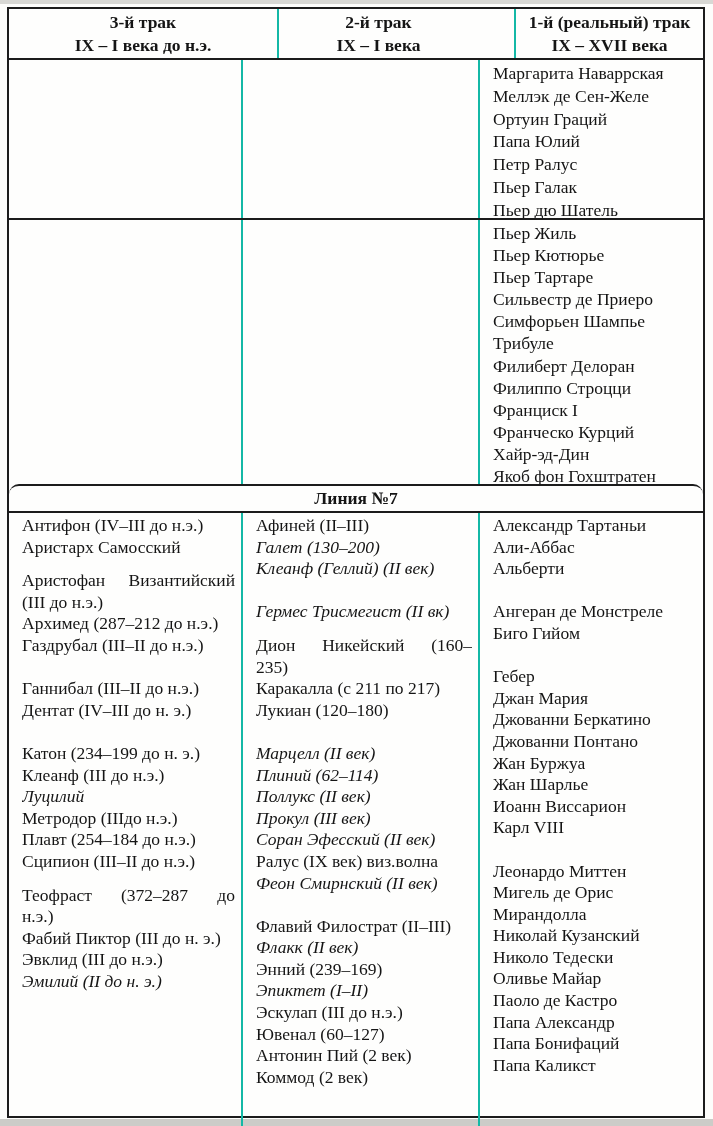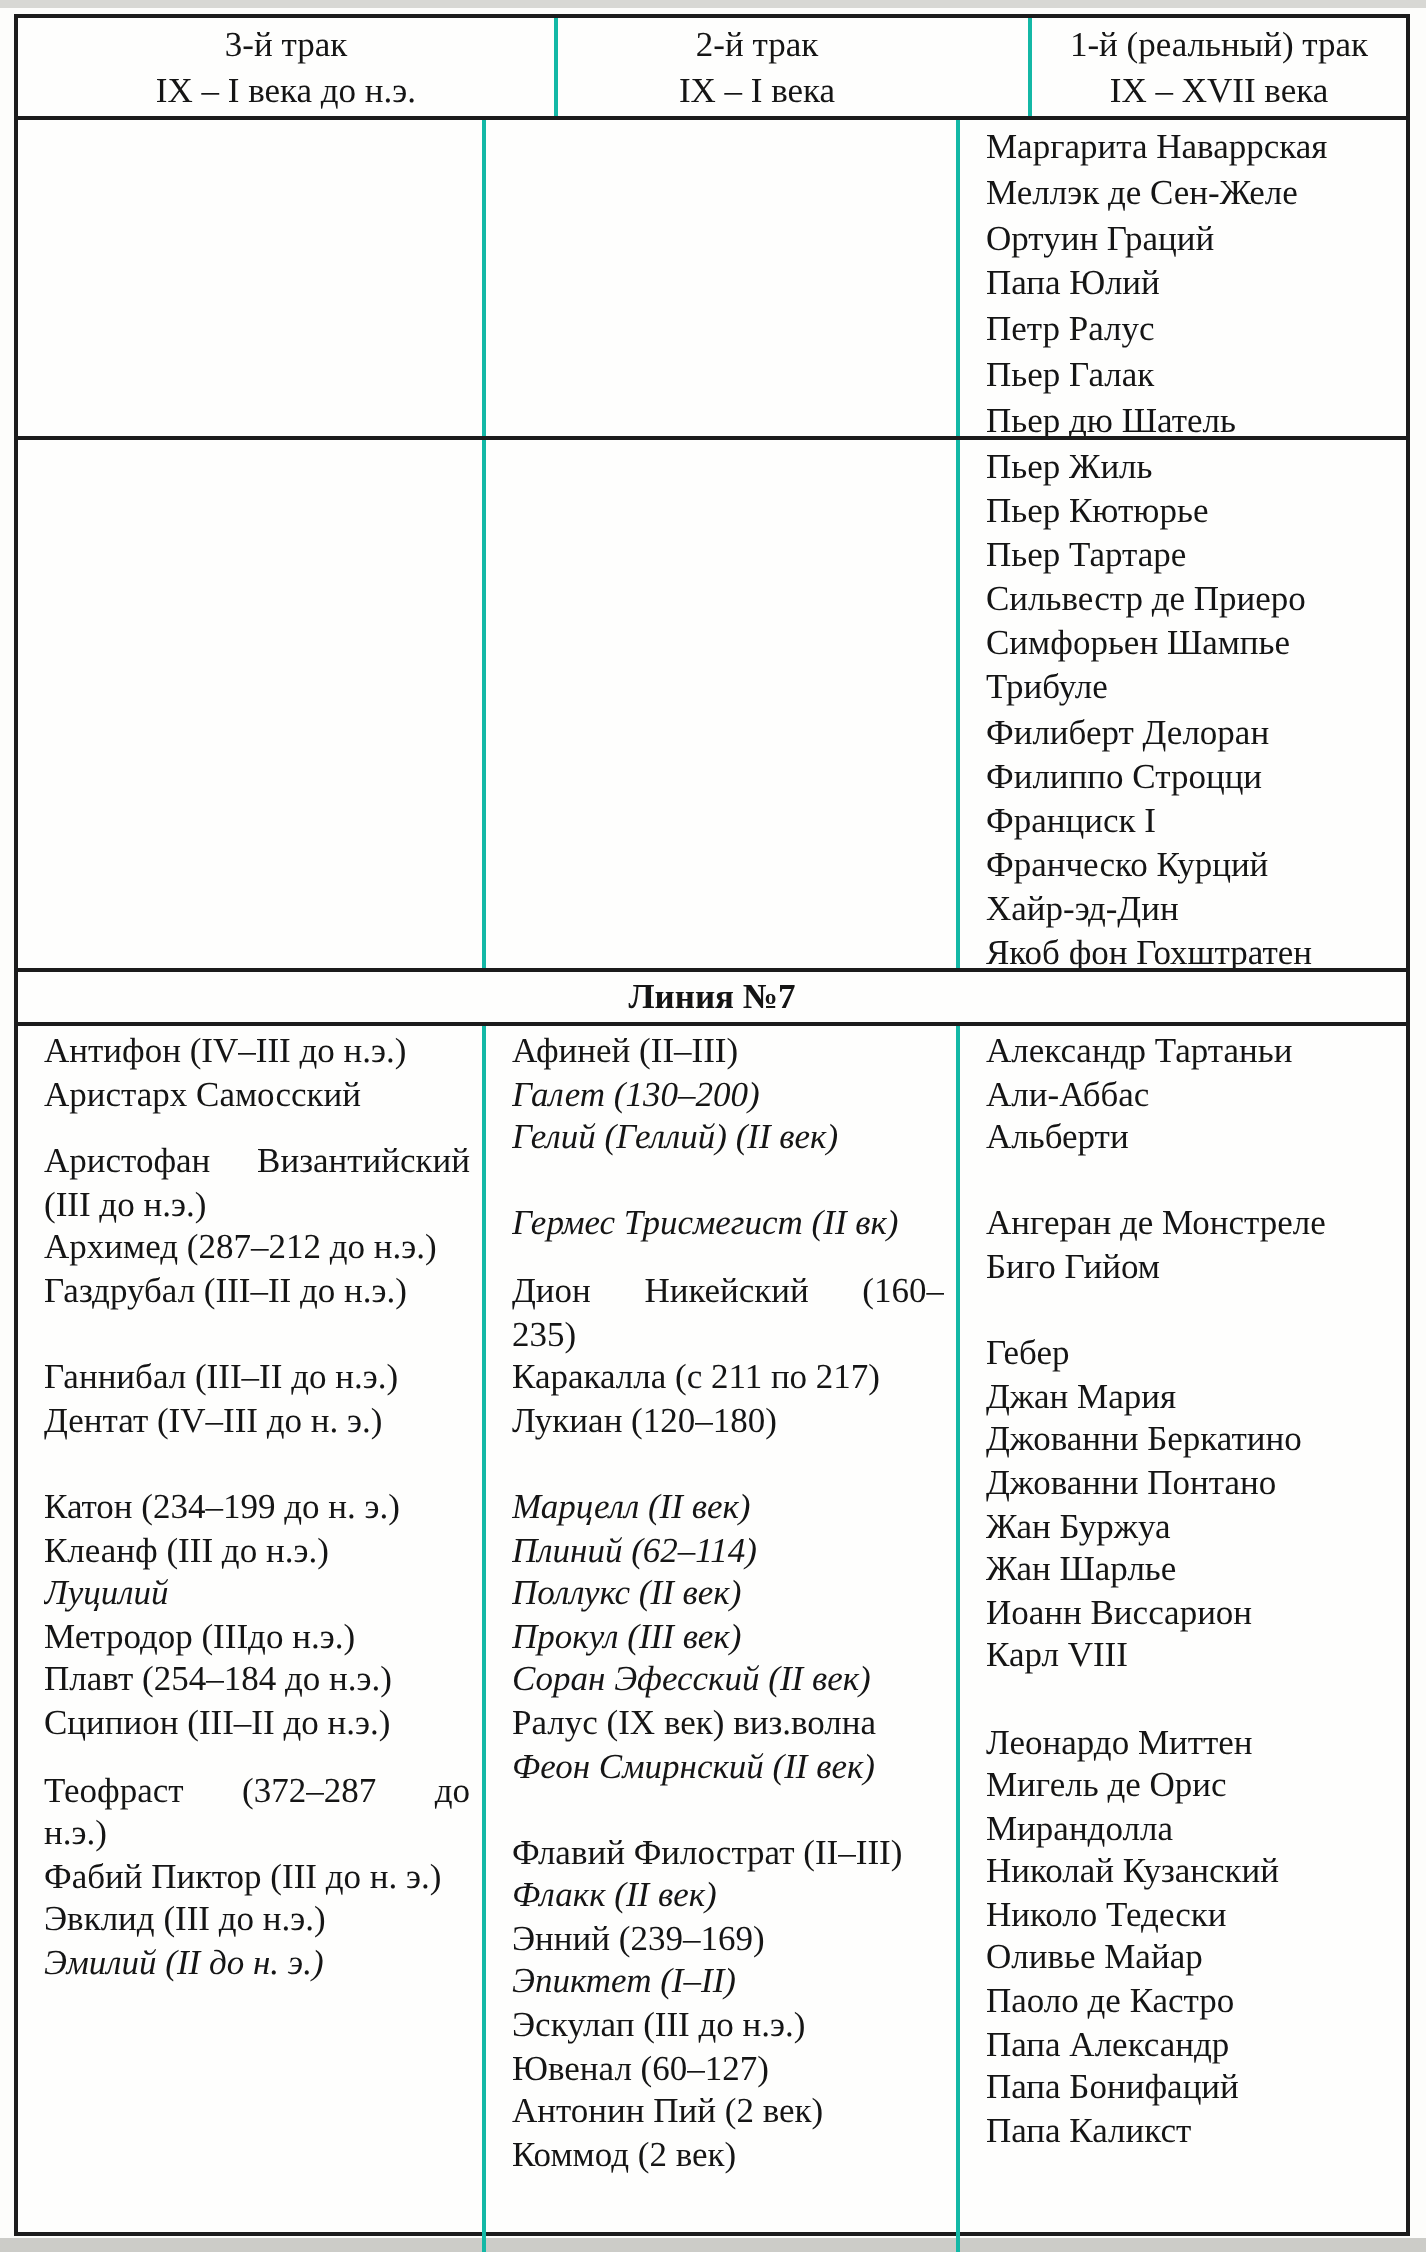--- a/index.html
+++ b/index.html
@@ -29,25 +29,25 @@
     grid-template-rows: 49px 160px 266px 27px auto;
   }
   .row { display: grid; grid-template-columns: 232px 237px auto; }
   .row + .row { border-top: 2px solid #1c1c1c; }
   .cell { padding: 2px 6px 0 13px; overflow: hidden; }
   .cell + .cell { border-left: 2px solid #14b8a6; }
 
   .header-row .cell {
     display: flex; flex-direction: column;
     align-items: center; justify-content: center;
-    font-weight: normal; font-size: 17.5px; line-height: 23px;
+    font-weight: bold; font-size: 17.5px; line-height: 23px;
     text-align: center; padding: 0 4px; margin-left: 36px;
   }
 
-  .liniya-row { display: block; text-align: center; }
+  .liniya-row { display: block; text-align: center; border-radius: 10px; }
   .liniya-label {
     font-weight: bold; font-size: 17.5px; line-height: 25px;
   }
 
   .line {
     white-space: nowrap; overflow: hidden;
     font-size: 17.5px;
   }
   .block1 .line { height: 22.8px; line-height: 22.8px; }
   .block2 .line { height: 22.1px; line-height: 22.1px; }
@@ -147,21 +147,21 @@
         <div class="line">&nbsp;</div>
         <div class="line">&nbsp;</div>
         <div class="line">&nbsp;</div>
         <div class="line">&nbsp;</div>
         <div class="line">&nbsp;</div>
         <div class="line">&nbsp;</div>
       </div>
     <div class="cell">
         <div class="line">Афиней (II–III)</div>
         <div class="line i">Галет (130–200)</div>
-        <div class="line i">Гелий (Геллий) (II век)</div>
+        <div class="line i">Клеанф (Геллий) (II век)</div>
         <div class="line">&nbsp;</div>
         <div class="line i">Гермес Трисмегист (II вк)</div>
         <div class="line j">Дион Никейский (160–</div>
         <div class="line">235)</div>
         <div class="line">Каракалла (с 211 по 217)</div>
         <div class="line">Лукиан (120–180)</div>
         <div class="line">&nbsp;</div>
         <div class="line i">Марцелл (II век)</div>
         <div class="line i">Плиний (62–114)</div>
         <div class="line i">Поллукс (II век)</div>

